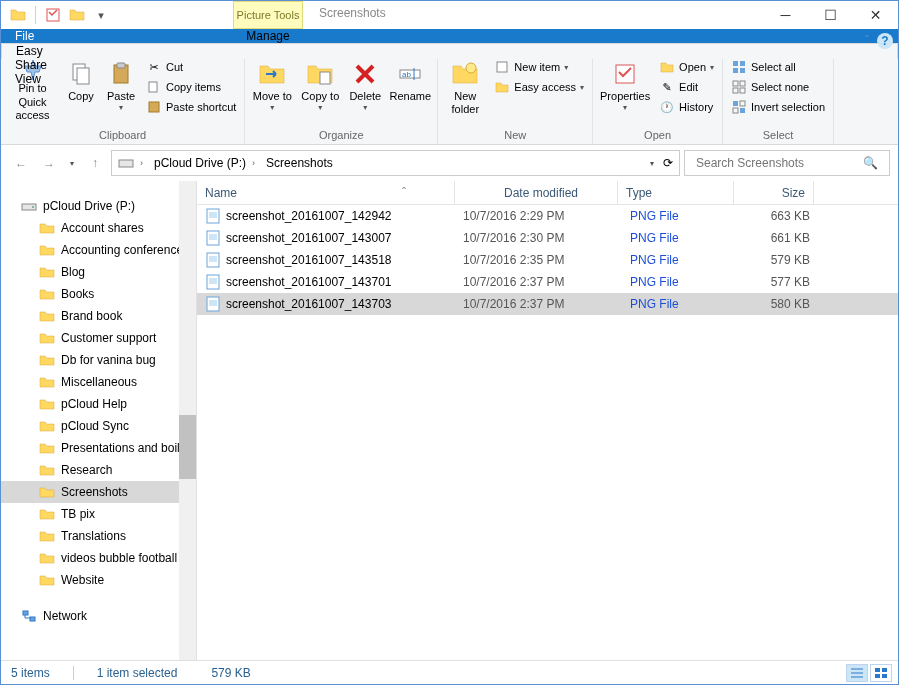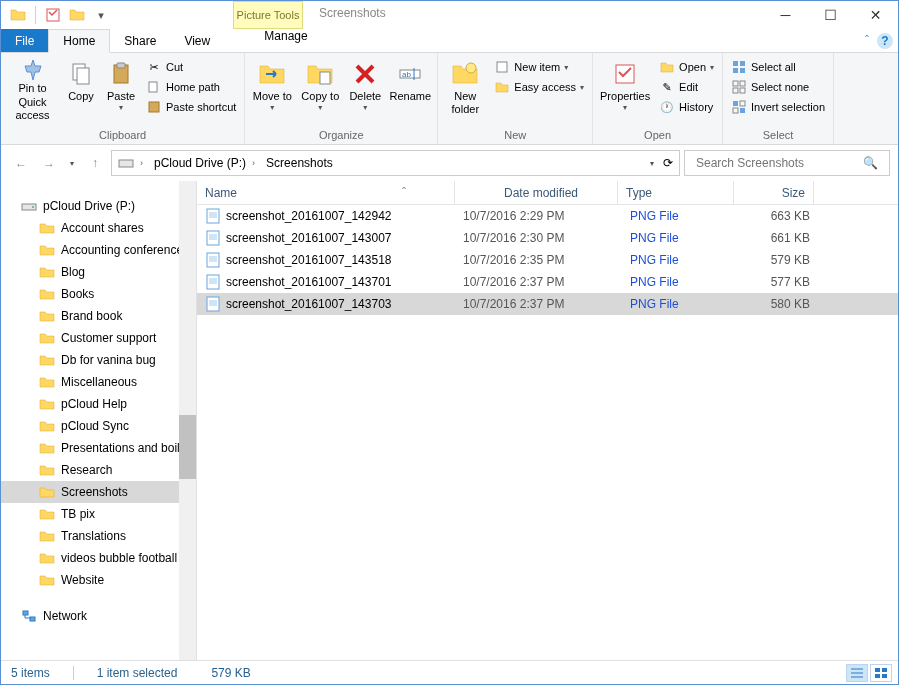--- a/index.html
+++ b/index.html
@@ -9,25 +9,25 @@
 .title-bar { height: 28px; display: flex; align-items: center; background: #fff; position: relative; }
 .qat { display: flex; align-items: center; gap: 2px; padding-left: 6px; }
 .qat-item { width: 22px; height: 22px; display: flex; align-items: center; justify-content: center; }
 .title-divider { width: 1px; height: 18px; background: #d0d0d0; margin: 0 4px; }
 .contextual-tab-box { position: absolute; left: 232px; top: 0; width: 70px; height: 28px; background: #fffcbe; border: 1px solid #e0dc7a; display: flex; align-items: center; justify-content: center; color: #7a7a2a; font-size: 11px; }
 .window-title { position: absolute; left: 318px; top: 5px; color: #888; font-size: 12px; }
 .window-controls { position: absolute; right: 0; top: 0; display: flex; }
 .window-btn { width: 45px; height: 28px; display: flex; align-items: center; justify-content: center; color: #333; font-size: 14px; }
 
 
-.ribbon-tabs { height: 24px; display: flex; align-items: stretch; background: #fff; border-bottom: 1px solid #d9d9d9; position: relative; }
+.ribbon-tabs { height: 24px; display: flex; align-items: stretch; background: #fff; border-bottom: 1px solid #d9d9d9; position: relative; flex-direction: column; }
 .ribbon-tab { padding: 0 14px; display: flex; align-items: center; font-size: 12px; cursor: default; }
 .ribbon-tab.file { background: #1979ca; color: #fff; }
 .ribbon-tab.active { border: 1px solid #d9d9d9; border-bottom: 1px solid #f5f6f7; background: #f5f6f7; margin-bottom: -1px; }
-.ribbon-tab.contextual { position: absolute; left: 250px; width: 70px; justify-content: center; }
+.ribbon-tab.contextual { position: absolute; left: 232px; width: 70px; justify-content: center; }
 .ribbon-tab-buttons { position: absolute; right: 5px; display: flex; align-items: center; gap: 8px; padding-top: 4px; }
 
 
 .ribbon { height: 92px; background: #f5f6f7; border-bottom: 1px solid #d9d9d9; display: flex; }
 .ribbon-group { border-right: 1px solid #e2e3e4; display: flex; flex-direction: column; padding: 3px 4px 0; }
 .ribbon-group-content { flex: 1; display: flex; align-items: flex-start; gap: 2px; }
 .ribbon-group-label { text-align: center; color: #666; font-size: 11px; padding: 2px 0 3px; }
 .ribbon-big-btn { display: flex; flex-direction: column; align-items: center; justify-content: flex-start; width: 46px; padding: 2px; text-align: center; font-size: 11px; line-height: 1.2; height: 68px; }
 .ribbon-big-btn .icon-wrap { height: 32px; display: flex; align-items: center; justify-content: center; }
 .ribbon-small-col { display: flex; flex-direction: column; gap: 2px; padding-top: 2px; }
@@ -114,21 +114,21 @@
   <div class="window-title">Screenshots</div>
   <div class="window-controls">
     <div class="window-btn">─</div>
     <div class="window-btn">☐</div>
     <div class="window-btn close">✕</div>
   </div>
 </div>
 
 <div class="ribbon-tabs">
   <div class="ribbon-tab file">File</div>
-  <div class="ribbon-tab active">Home</div>
+  <div class="ribbon-tab active">Easy</div>
   <div class="ribbon-tab">Share</div>
   <div class="ribbon-tab">View</div>
   <div class="ribbon-tab contextual">Manage</div>
   <div class="ribbon-tab-buttons">
     <span style="color:#5a8fd6">ˆ</span>
     <span style="color:#1979ca;background:#cde6f7;border-radius:50%;width:16px;height:16px;display:inline-flex;align-items:center;justify-content:center;font-weight:bold">?</span>
   </div>
 </div>
 
 <div class="ribbon">
@@ -166,21 +166,21 @@
         <div class="ribbon-small-btn">
             <span class="icon16">✂</span>
             <span>Cut</span>
           </div>
         <div class="ribbon-small-btn">
             <span class="icon16">
               <svg width="14" height="14" viewBox="0 0 14 14">
                 <rect x="2" y="2" width="8" height="10" fill="#fff" stroke="#888"></rect>
               </svg>
             </span>
-            <span>Home path</span>
+            <span>Copy items</span>
           </div>
         <div class="ribbon-small-btn">
             <span class="icon16">
               <svg width="14" height="14" viewBox="0 0 14 14">
                 <rect x="2" y="2" width="10" height="10" fill="#d4a95a" stroke="#a27a2a"></rect>
               </svg>
             </span>
             <span>Paste shortcut</span>
           </div>
       </div>

